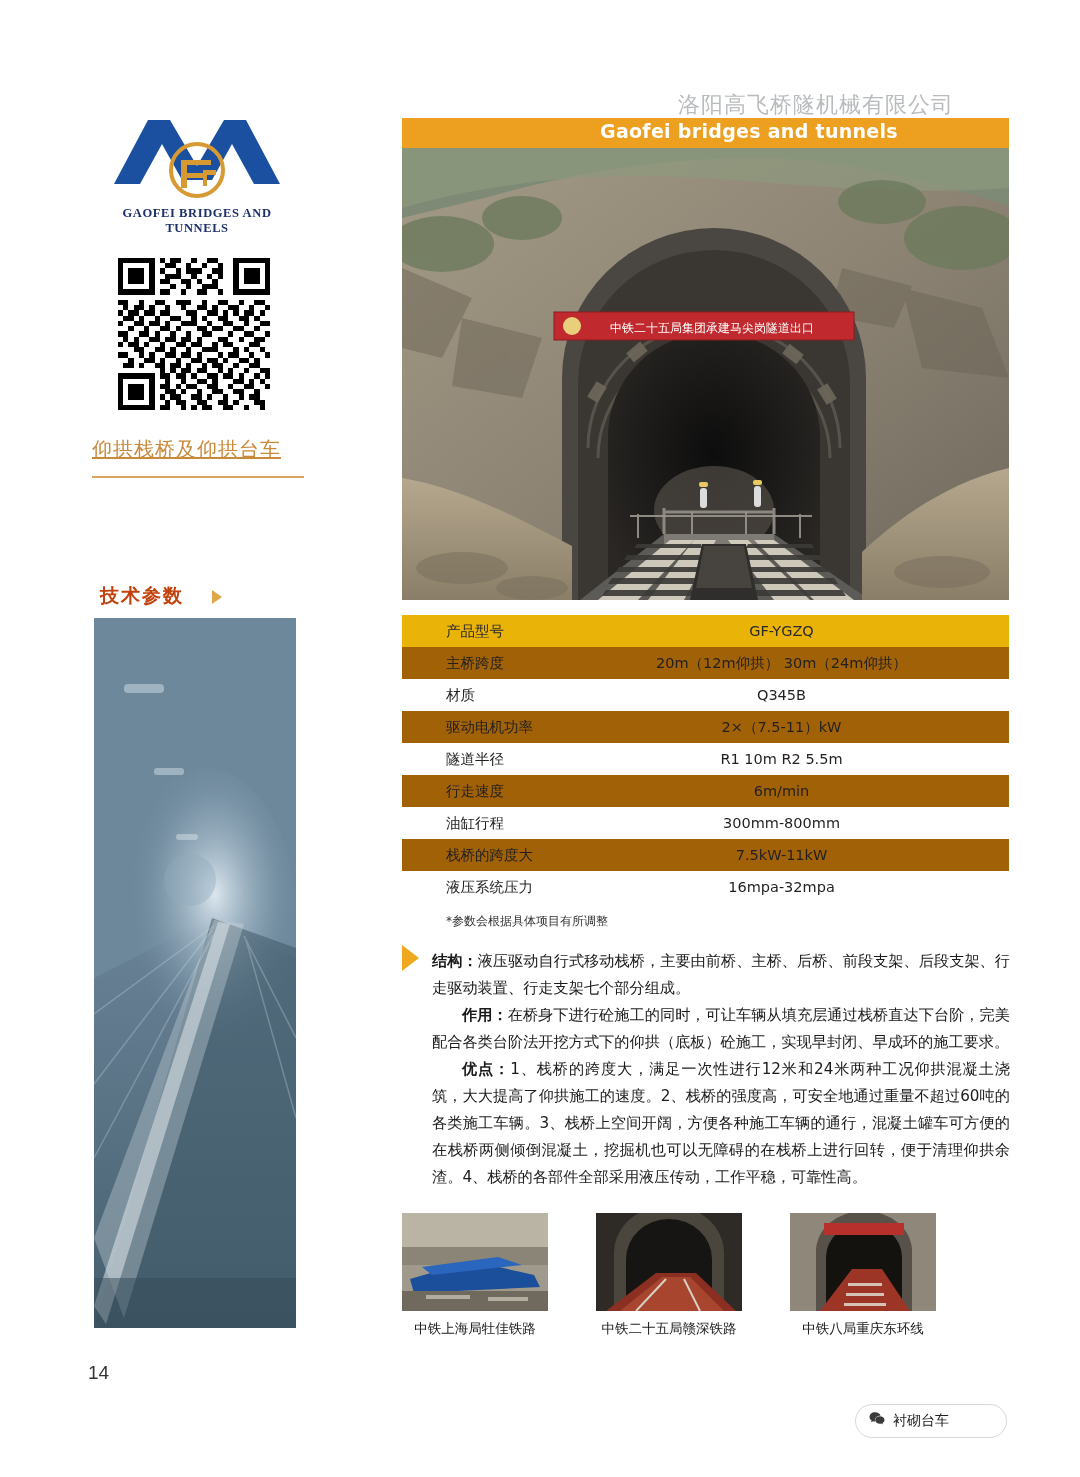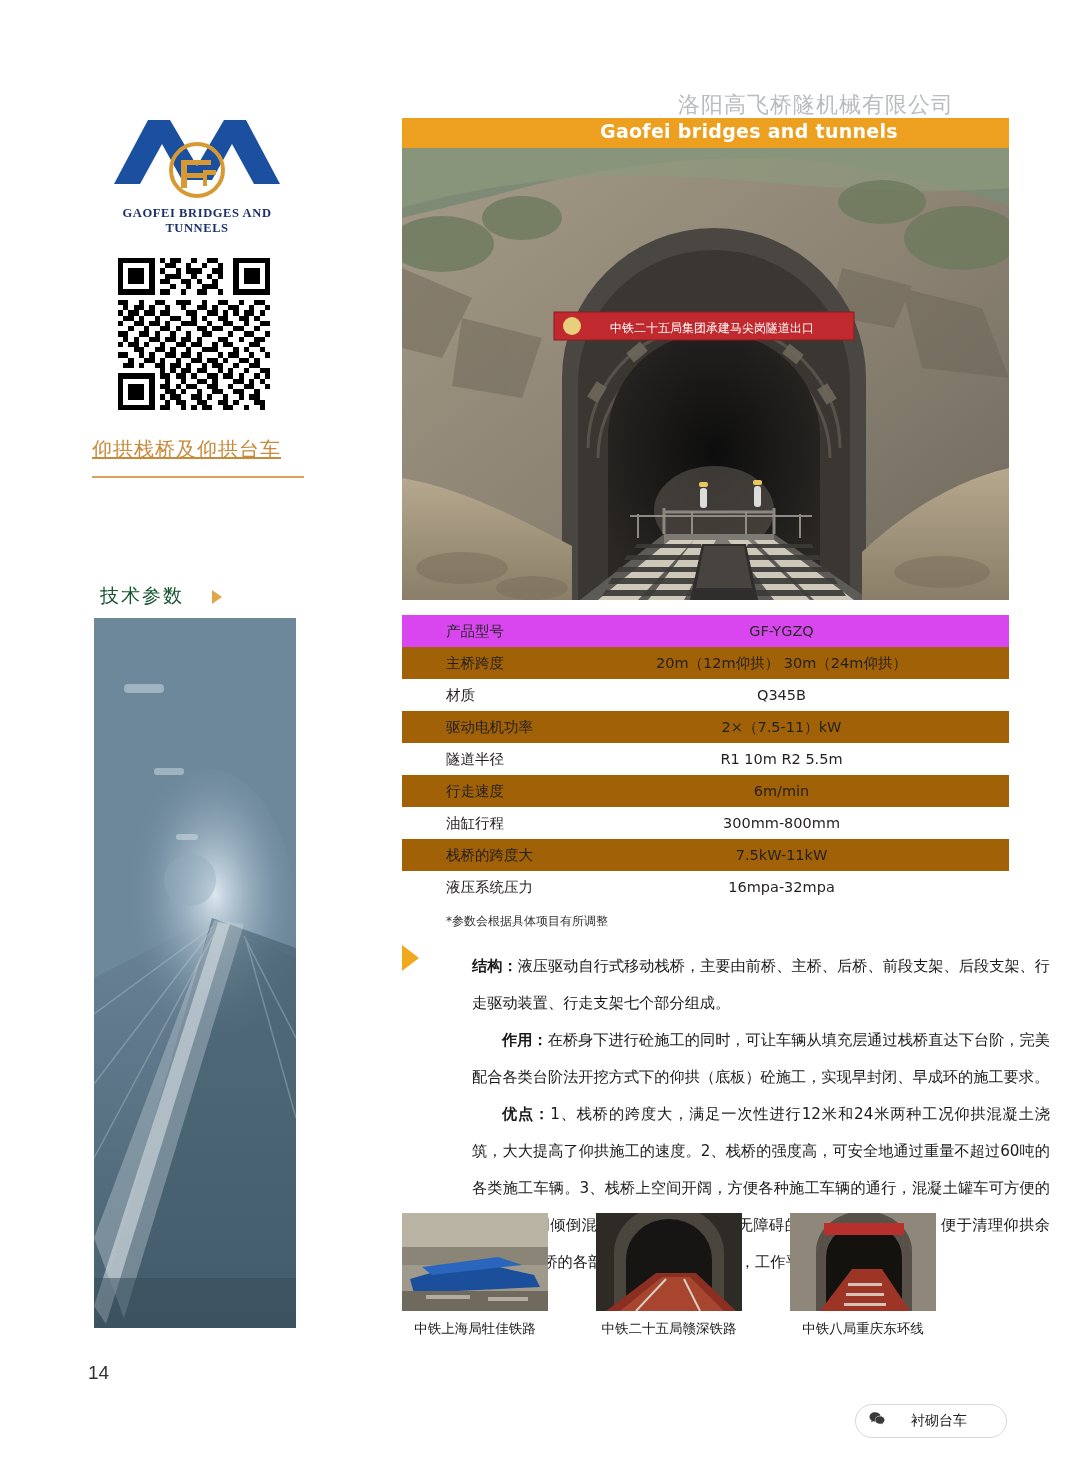--- a/index.html
+++ b/index.html
@@ -76,22 +76,22 @@
     width: 212px;
     height: 2px;
     background: #d9a35b;
   }
 
   .tech-label {
     position: absolute;
     left: 100px;
     top: 583px;
     font-size: 19px;
-    font-weight: normal;
-    color: #14532d;
+    font-weight: bold;
+    color: #c2410c;
     letter-spacing: 2px;
     font-family: "DejaVu Sans", sans-serif;
   }
   .tech-arrow {
     position: absolute;
     left: 212px;
     top: 590px;
     width: 0; height: 0;
     border-left: 10px solid #e0a74a;
     border-top: 7px solid transparent;
@@ -196,21 +196,21 @@
     width: 178px;
     padding-left: 44px;
     color: #231f20;
   }
   .spec-table td.v {
     text-align: center;
     padding-right: 70px;
     color: #231f20;
   }
   .spec-table tr.head {
-    background: #d946ef;
+    background: #eab308;
     margin-left: 27px;
   }
   .spec-table tr.head td { font-weight: normal; color: #2a2a2a; }
   .spec-table tr.alt { background: #a16207; border-radius: 12px; }
   .spec-table tr.plain { background: #ffffff; margin-top: 42px; }
 
   .spec-note {
     position: absolute;
     left: 46px;
     top: 913px;
@@ -228,25 +228,24 @@
     border-left: 17px solid #f0a81f;
     border-top: 13px solid transparent;
     border-bottom: 13px solid transparent;
   }
   .paras {
     position: absolute;
     left: 32px;
     top: 948px;
     width: 578px;
     font-size: 15.2px;
-    line-height: 37px;
+    line-height: 27px;
     color: #1a1a1a;
     font-family: "DejaVu Sans", sans-serif;
     text-align: justify;
-    margin-left: 40px;
   }
   .paras p { margin: 0; }
   .paras p.indent { text-indent: 30px; }
   .paras b { font-weight: bold; }
 
   
   .thumbs {
     position: absolute;
     left: 2px;
     top: 1213px;
@@ -274,21 +273,21 @@
   .wechat {
     position: absolute;
     left: 455px;
     top: 1404px;
     width: 152px;
     height: 34px;
     border: 1px solid #d8d8d8;
     border-radius: 17px;
     display: flex;
     align-items: center;
-    gap: 25px;
+    gap: 7px;
     padding-left: 12px;
     box-sizing: border-box;
   }
   .wechat .wc-label {
     font-size: 14px;
     color: #222;
     font-family: "DejaVu Sans", sans-serif;
   }
 </style>
 </head>

